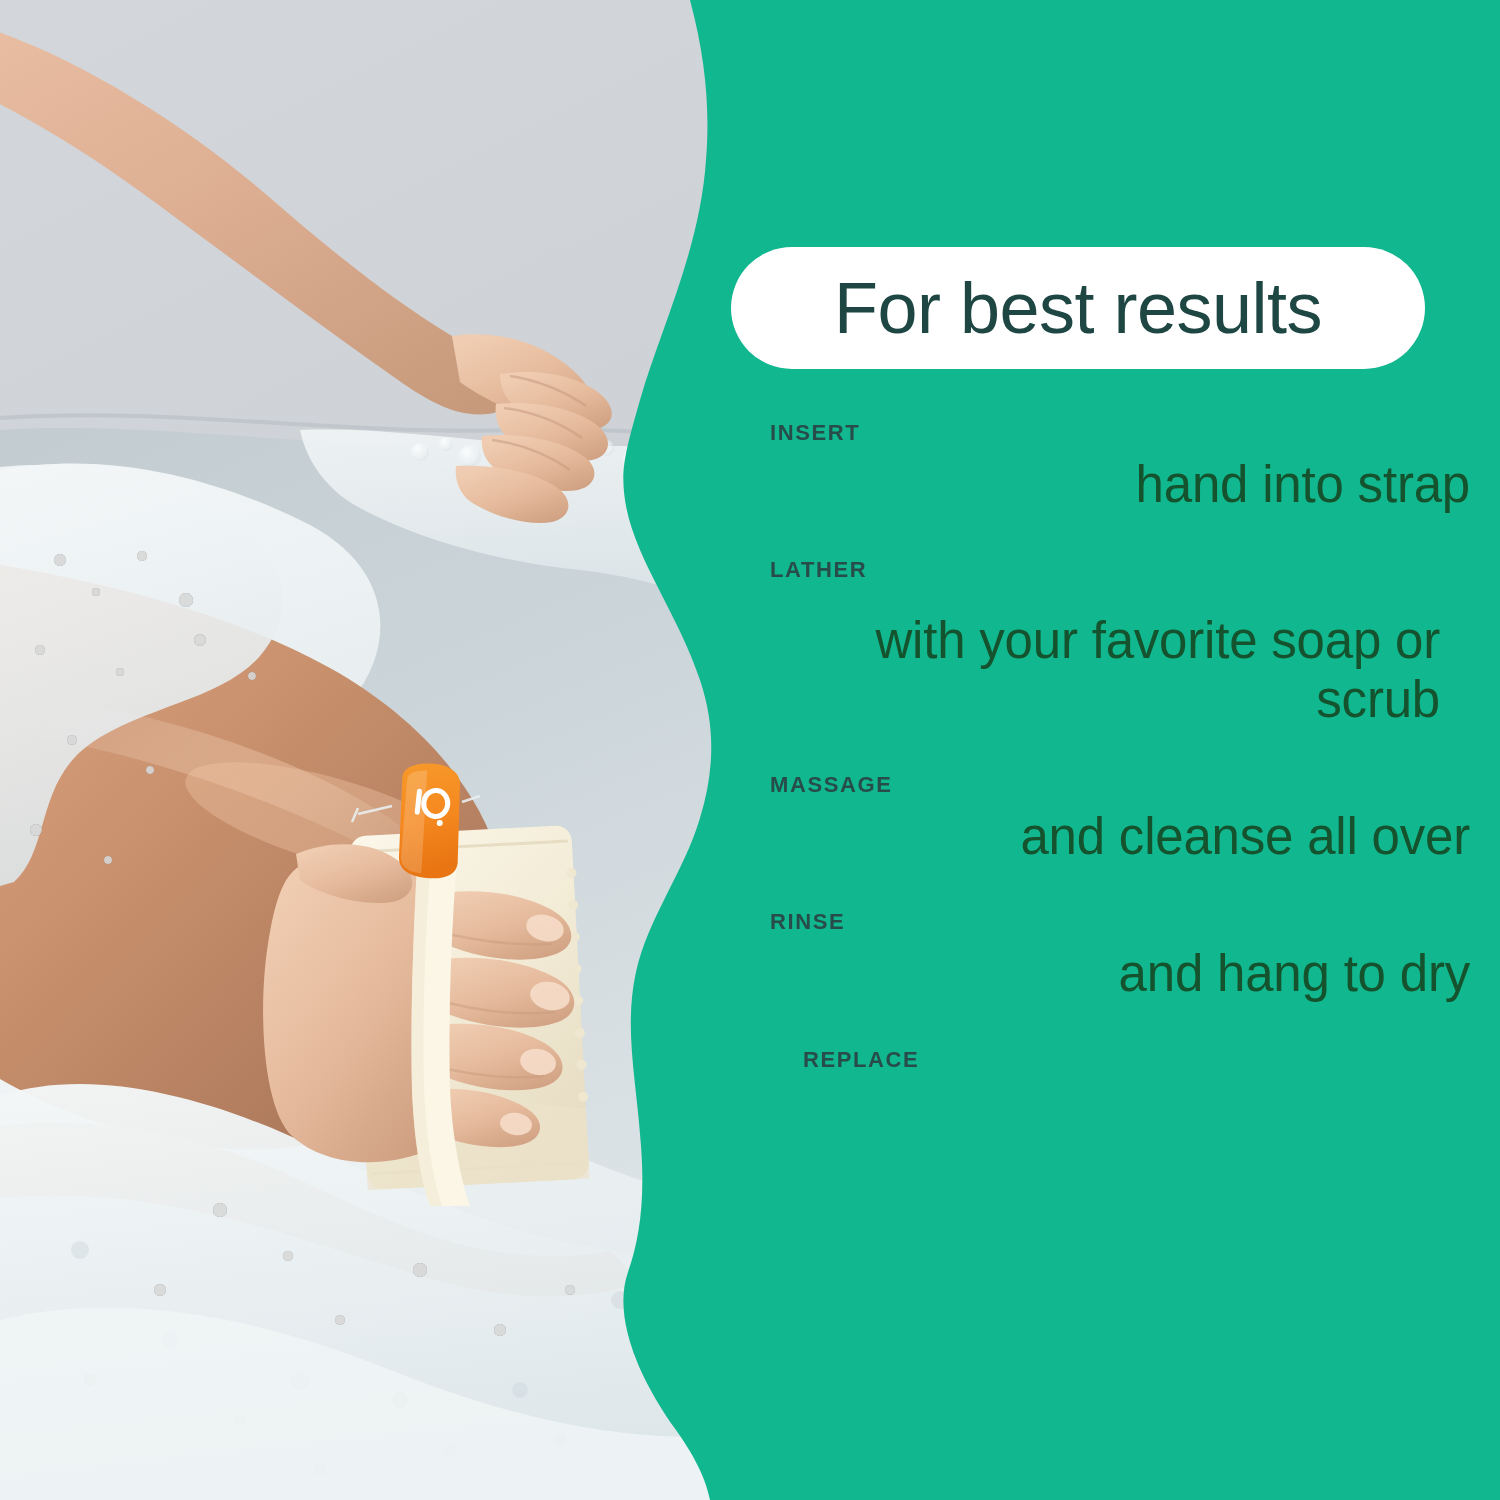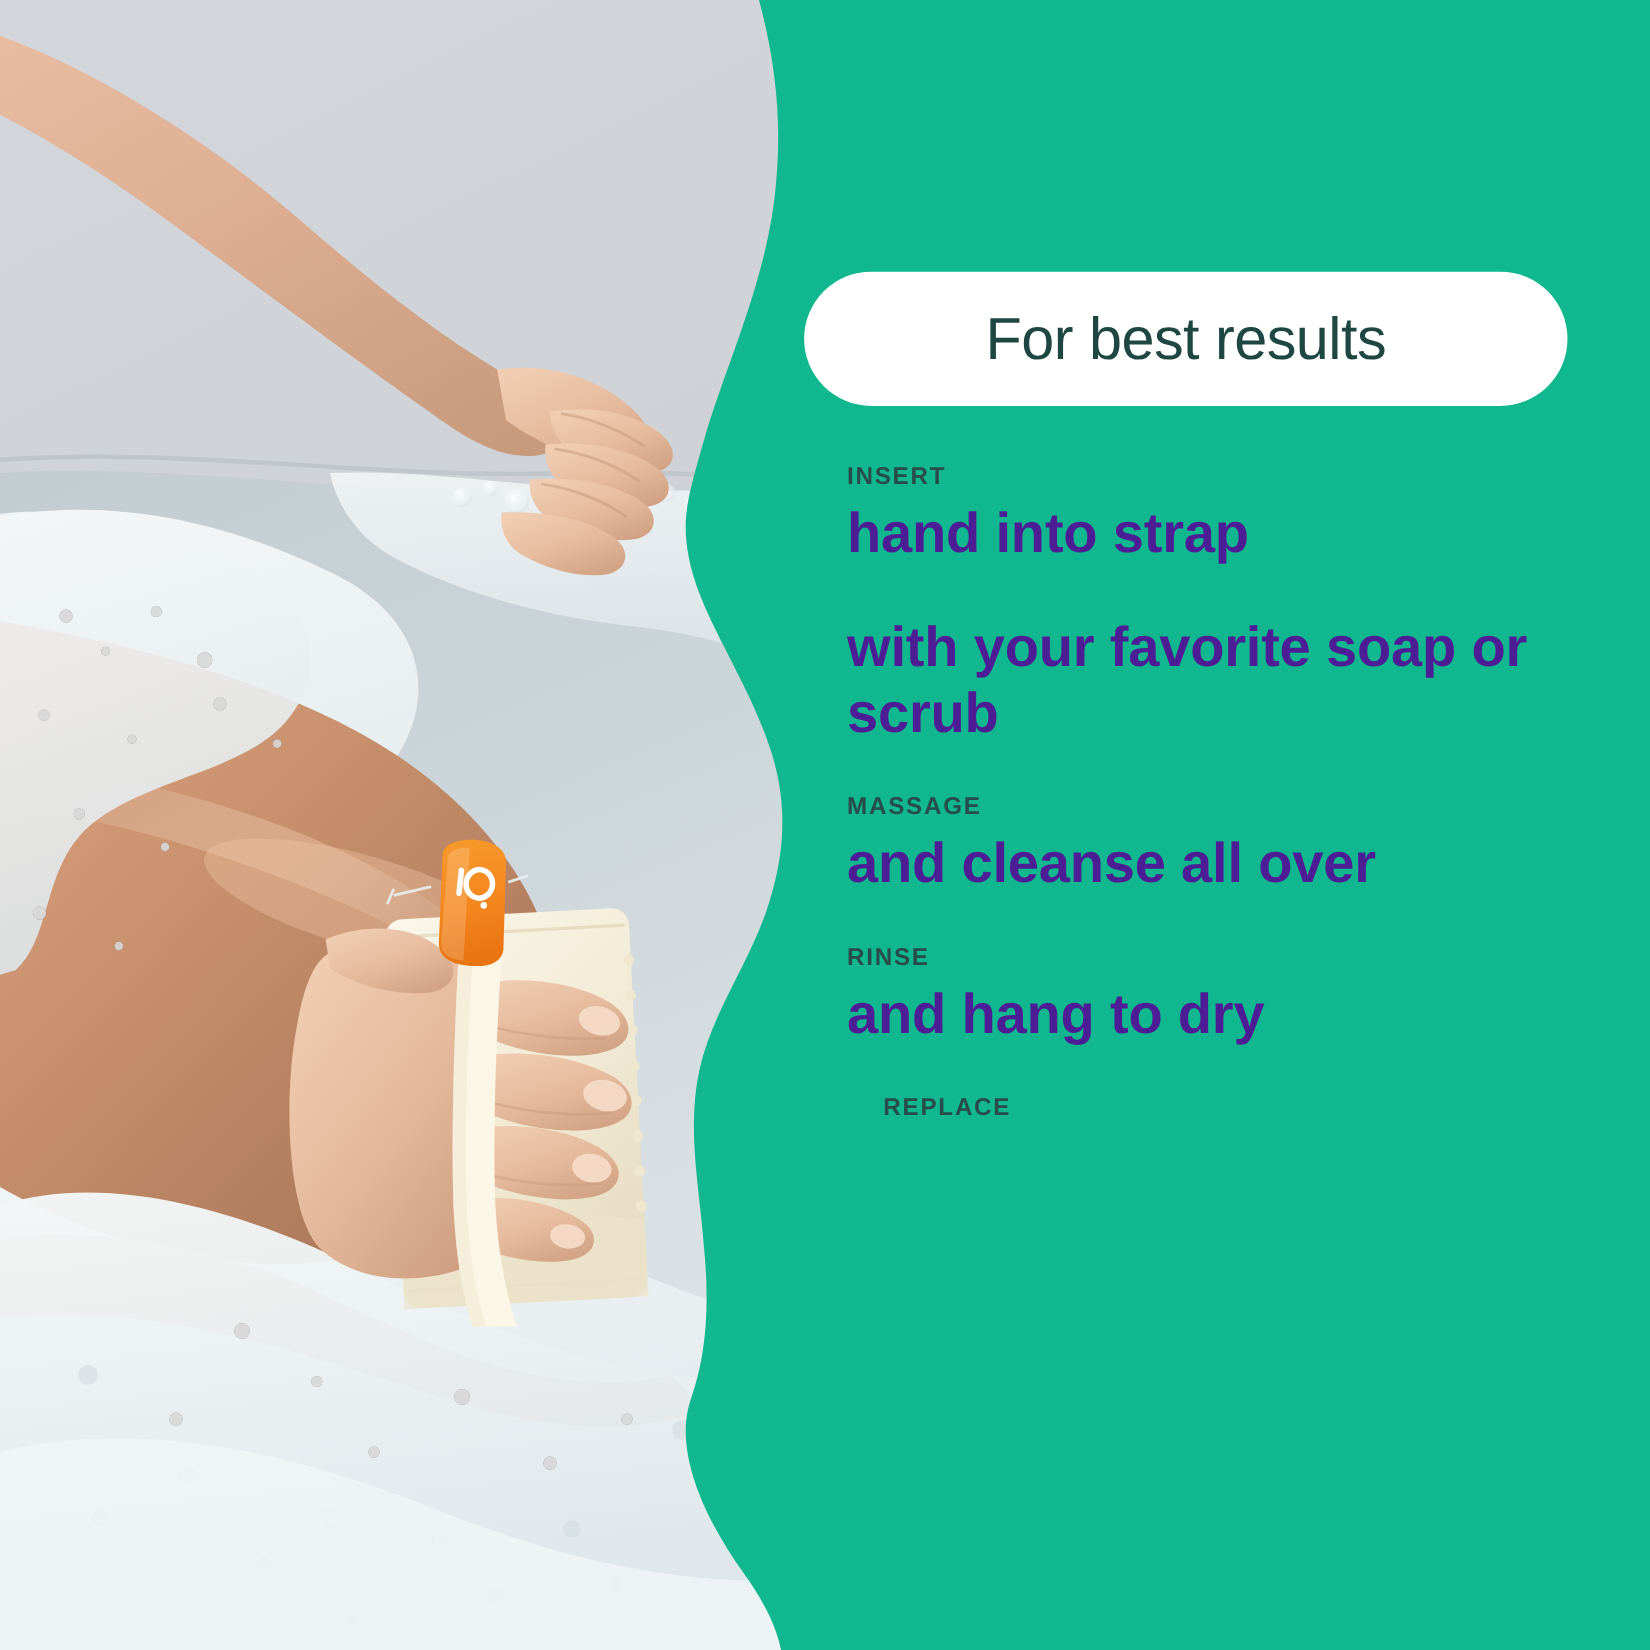--- a/index.html
+++ b/index.html
@@ -50,21 +50,21 @@
     width: 694px;
     height: 122px;
     background: #ffffff;
     border-radius: 61px;
     display: flex;
     align-items: center;
     justify-content: center;
     box-sizing: border-box;
   }
   .title-text {
-    font-size: 54px;
+    font-size: 72px;
     font-weight: 400;
     color: #1e4744;
     letter-spacing: -0.5px;
     line-height: 1;
     white-space: nowrap;
   }
 
   .steps {
     position: absolute;
     left: 770px;
@@ -77,25 +77,26 @@
   .step-label {
     font-size: 22px;
     font-weight: 700;
     letter-spacing: 1.6px;
     color: #274c49;
     line-height: 1.1;
     margin: 0 0 10px 0;
   }
   .step-body {
     font-size: 51px;
-    font-weight: 700;
-    color: #4c1d95;
+    font-weight: 400;
+    color: #14532d;
     line-height: 1.16;
     margin: 0;
     letter-spacing: -0.2px;
+    text-align: right;
   }
   .step-body.narrow { max-width: 670px; margin-top: 28px; }
 </style>
 </head>
 <body>
 
 <div id="root">
 
   <div id="photo-layer">
     <svg id="photo-svg" viewBox="0 0 760 1500" preserveAspectRatio="xMidYMid slice">
@@ -400,20 +401,21 @@
     </div>
 
     <div class="steps">
 
       <div class="step">
         <p class="step-label">INSERT</p>
         <p class="step-body">hand into strap</p>
       </div>
 
       <div class="step">
+        <p class="step-label">LATHER</p>
         <p class="step-body narrow">with your favorite soap or scrub</p>
       </div>
 
       <div class="step">
         <p class="step-label">MASSAGE</p>
         <p class="step-body">and cleanse all over</p>
       </div>
 
       <div class="step">
         <p class="step-label">RINSE</p>

